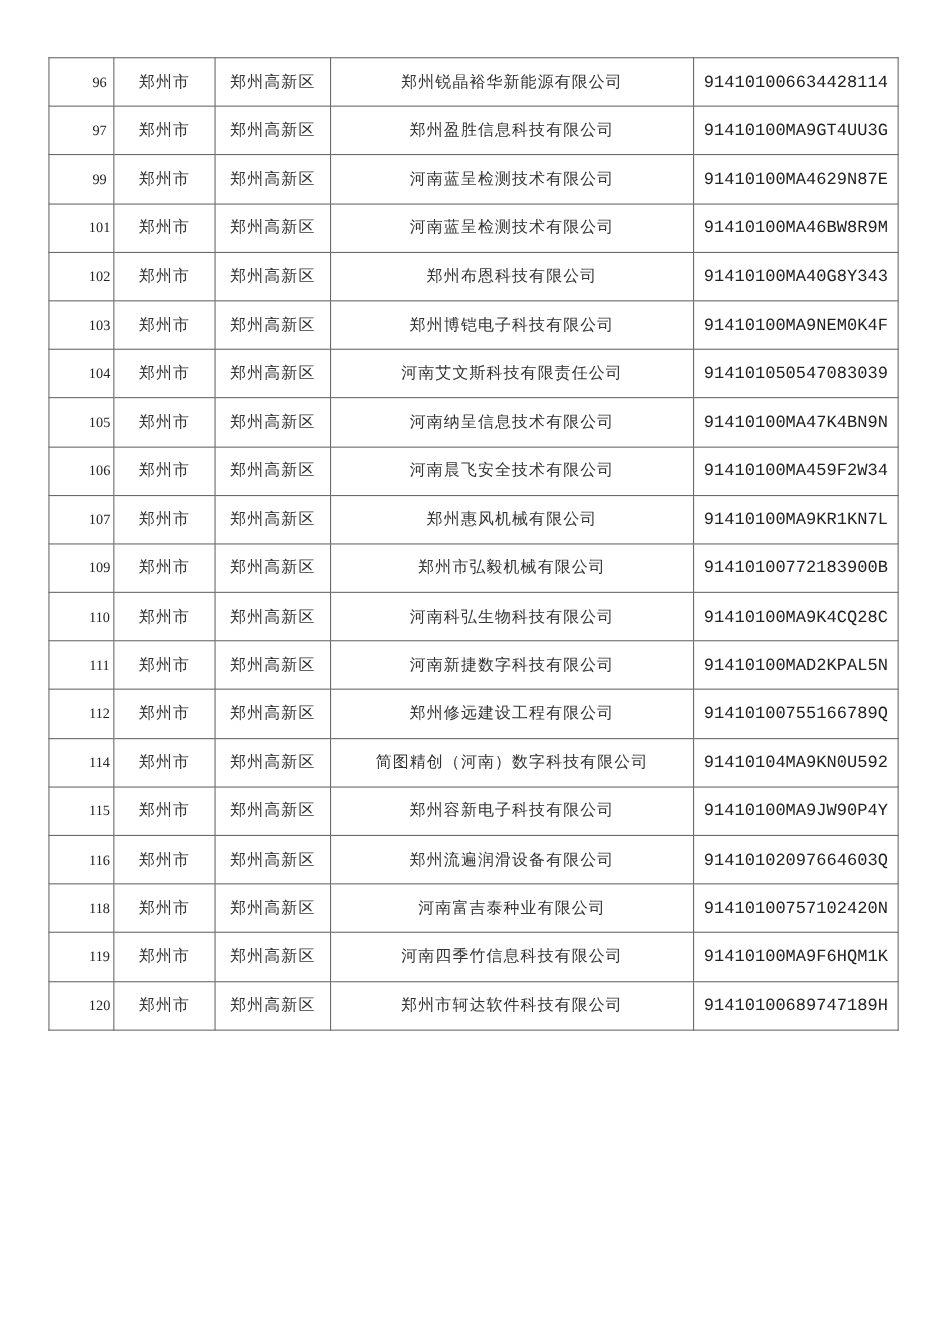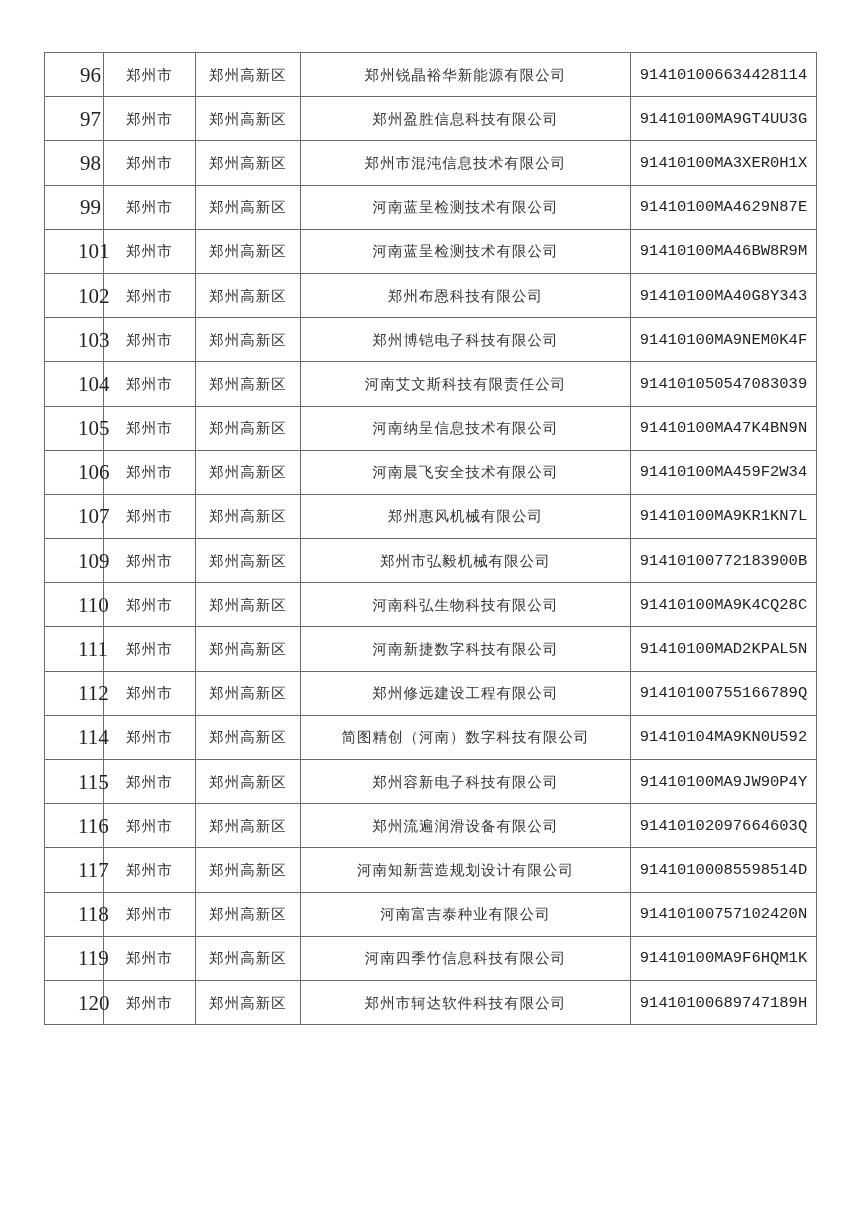--- a/index.html
+++ b/index.html
@@ -31,21 +31,21 @@
       height: 43.2px;
       padding: 0;
       text-align: center;
       vertical-align: middle;
       font-size: 14px;
       line-height: 20px;
       letter-spacing: 0.5px;
     }
     td.num {
       font-family: "Liberation Serif", "DejaVu Serif", serif;
-      font-size: 21px;
+      font-size: 13px;
       letter-spacing: 0;
       padding-left: 33px;
     }
     td.code {
       font-family: Liberation Mono, monospace;
       font-size: 15.5px;
       letter-spacing: 0;
       word-break: break-all;
       padding: 0 6px;
     }
@@ -83,27 +83,20 @@
   </tr>
 
   <tr>
     <td class="num">97</td>
     <td class="cjk">郑州市</td>
     <td class="cjk">郑州高新区</td>
     <td class="cjk">郑州盈胜信息科技有限公司</td>
     <td class="code">91410100MA9GT4UU3G</td>
   </tr>
 
-  <tr>
-    <td class="num">98</td>
-    <td class="cjk">郑州市</td>
-    <td class="cjk">郑州高新区</td>
-    <td class="cjk">郑州市混沌信息技术有限公司</td>
-    <td class="code">91410100MA3XER0H1X</td>
-  </tr>
 
   <tr>
     <td class="num">99</td>
     <td class="cjk">郑州市</td>
     <td class="cjk">郑州高新区</td>
     <td class="cjk">河南蓝呈检测技术有限公司</td>
     <td class="code">91410100MA4629N87E</td>
   </tr>
 
 
@@ -214,27 +207,20 @@
   </tr>
 
   <tr>
     <td class="num">116</td>
     <td class="cjk">郑州市</td>
     <td class="cjk">郑州高新区</td>
     <td class="cjk">郑州流遍润滑设备有限公司</td>
     <td class="code">91410102097664603Q</td>
   </tr>
 
-  <tr>
-    <td class="num">117</td>
-    <td class="cjk">郑州市</td>
-    <td class="cjk">郑州高新区</td>
-    <td class="cjk">河南知新营造规划设计有限公司</td>
-    <td class="code">91410100085598514D</td>
-  </tr>
 
   <tr>
     <td class="num">118</td>
     <td class="cjk">郑州市</td>
     <td class="cjk">郑州高新区</td>
     <td class="cjk">河南富吉泰种业有限公司</td>
     <td class="code">91410100757102420N</td>
   </tr>
 
   <tr>

